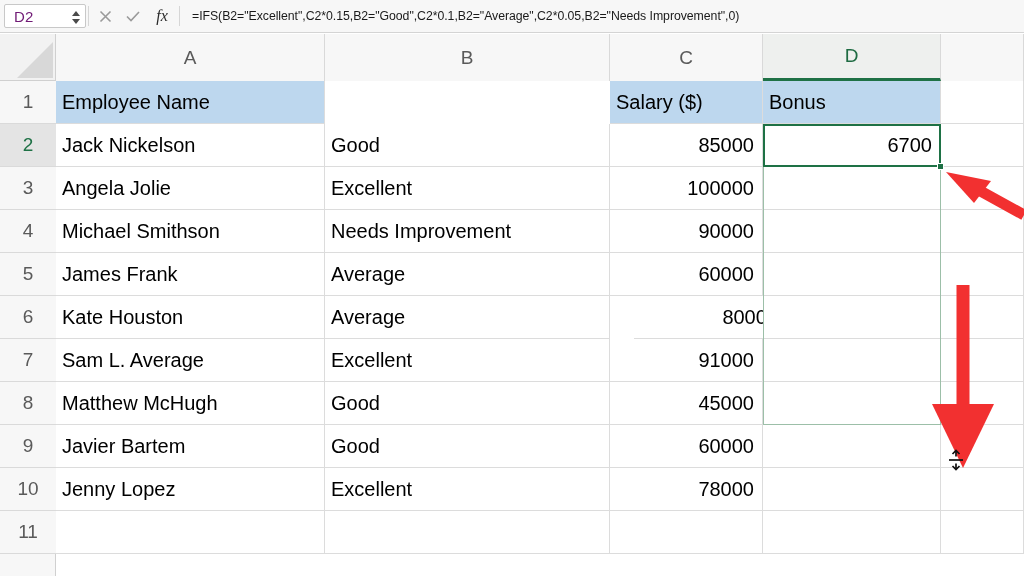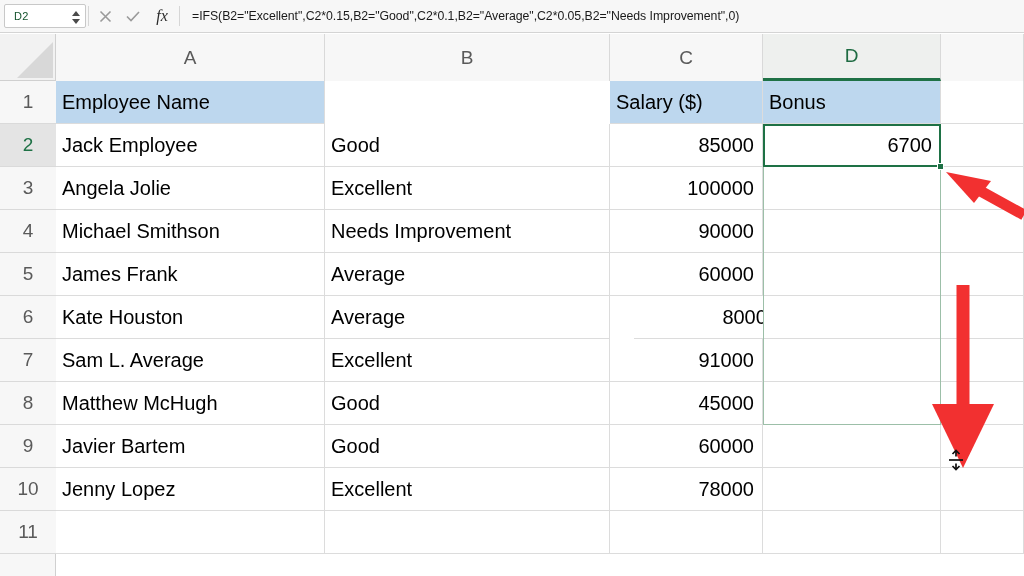--- a/index.html
+++ b/index.html
@@ -21,21 +21,21 @@
   #name-box {
     width: 82px; height: 24px;
     margin-left: 4px;
     background: #ffffff;
     border: 1px solid #c8c8c8;
     border-radius: 2px;
     display: flex; align-items: center;
     position: relative;
   }
   #name-box-value {
-    font-size: 11px; color: #14532d;
+    font-size: 15px; color: #701a75;
     padding-left: 9px;
     letter-spacing: .2px;
   }
   .spinner {
     position: absolute; right: 5px; top: 2px;
     width: 9px; height: 20px;
     display: flex; flex-direction: column;
     justify-content: center; align-items: center; gap: 3px;
   }
   .spin-up, .spin-dn {
@@ -286,21 +286,21 @@
       <div class="row-head" style="top: 430px; height: 43px;">
         <span>11</span>
       </div>
     </div>
 
   <div id="cells">
     <div class="cell hdr" style="left: 0px; width: 269px; top: 0px; height: 43px; background: rgb(189, 215, 238);">Employee Name</div>
       <div class="cell hdr" style="left: 554px; width: 153px; top: 0px; height: 43px; background: rgb(189, 215, 238);">Salary ($)</div>
       <div class="cell hdr" style="left: 707px; width: 178px; top: 0px; height: 43px; background: rgb(189, 215, 238);">Bonus</div>
       <div class="cell" style="left: 885px; width: 83px; top: 0px; height: 43px;"></div>
-      <div class="cell " style="left: 0px; width: 269px; top: 43px; height: 43px;">Jack Employee</div>
+      <div class="cell " style="left: 0px; width: 269px; top: 43px; height: 43px;">Jack Nickelson</div>
       <div class="cell " style="left: 269px; width: 285px; top: 43px; height: 43px;">Good</div>
       <div class="cell num" style="left: 554px; width: 153px; top: 43px; height: 43px;">85000</div>
       <div class="cell num" style="left: 707px; width: 178px; top: 43px; height: 43px;">6700</div>
       <div class="cell" style="left: 885px; width: 83px; top: 43px; height: 43px;"></div>
       <div class="cell " style="left: 0px; width: 269px; top: 86px; height: 43px;">Angela Jolie</div>
       <div class="cell " style="left: 269px; width: 285px; top: 86px; height: 43px;">Excellent</div>
       <div class="cell num" style="left: 554px; width: 153px; top: 86px; height: 43px;">100000</div>
       <div class="cell num" style="left: 707px; width: 178px; top: 86px; height: 43px;"></div>
       <div class="cell" style="left: 885px; width: 83px; top: 86px; height: 43px;"></div>
       <div class="cell " style="left: 0px; width: 269px; top: 129px; height: 43px;">Michael Smithson</div>

